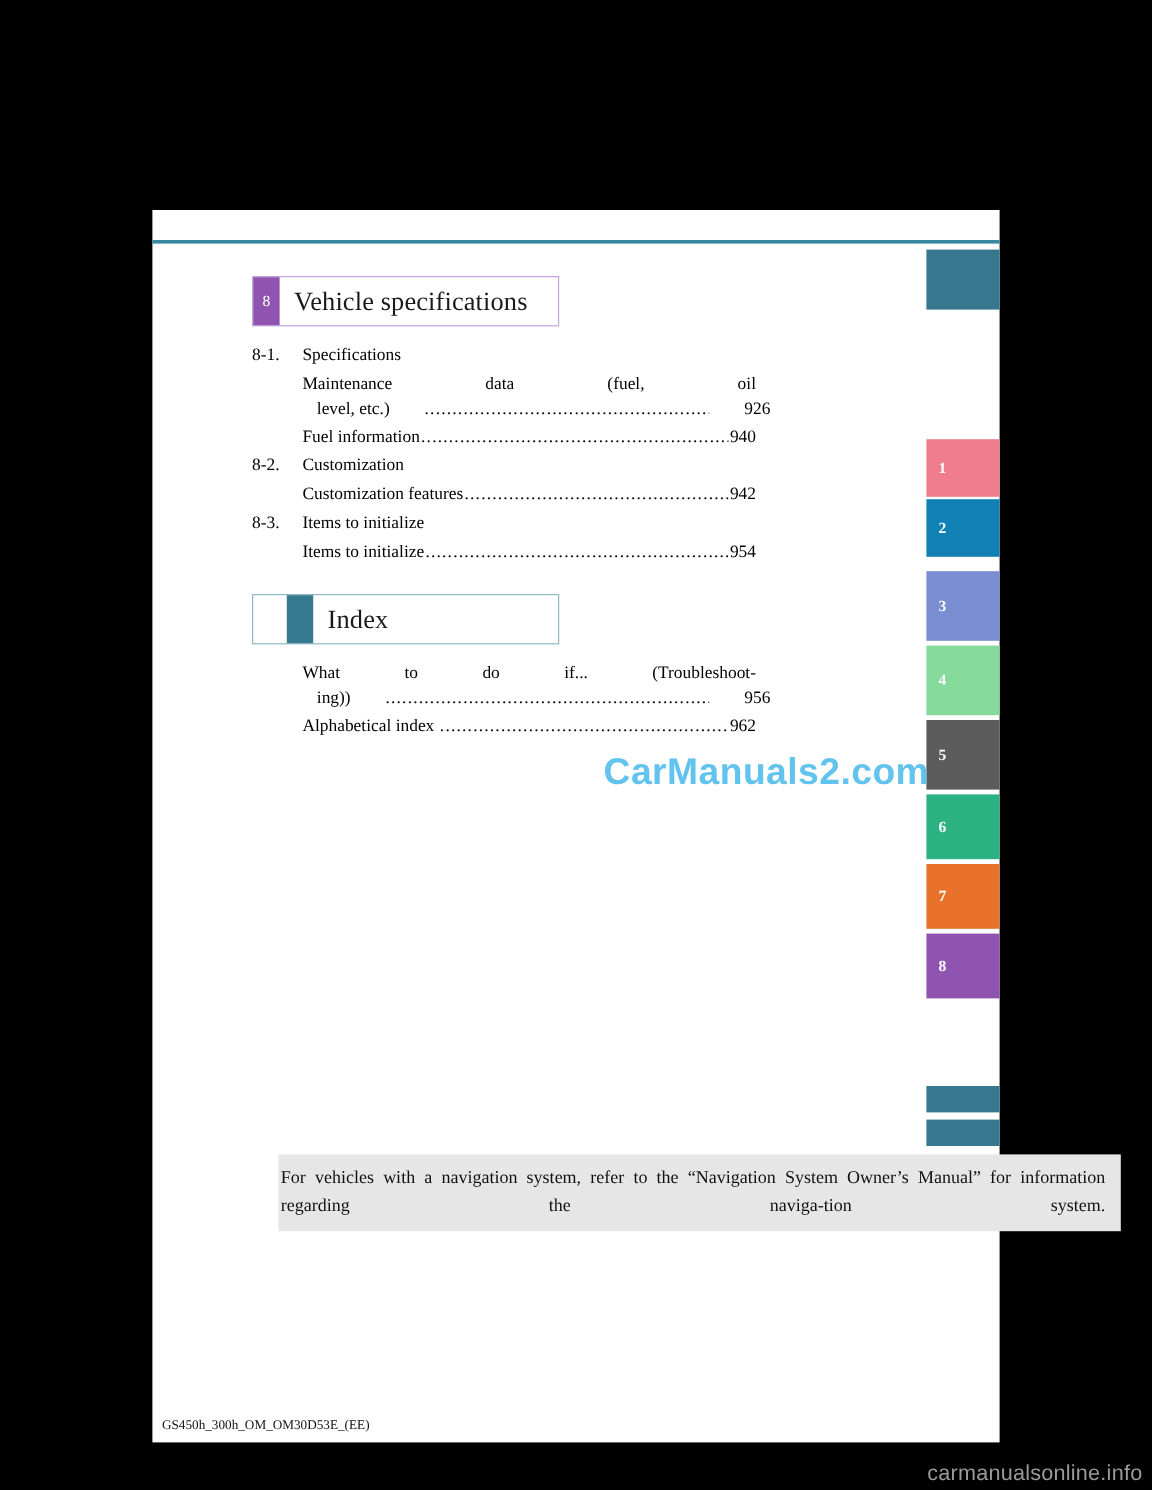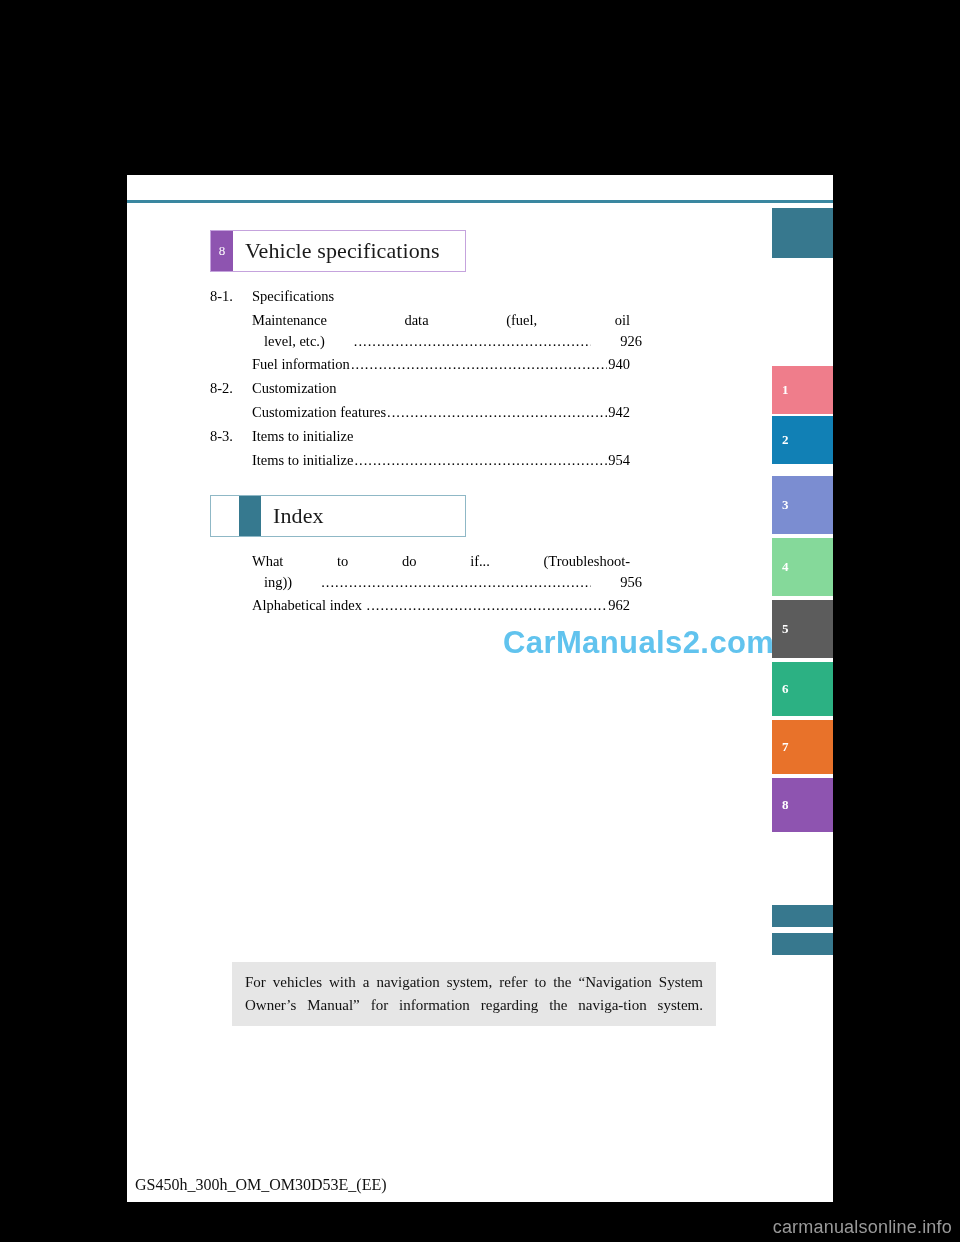--- a/index.html
+++ b/index.html
@@ -163,43 +163,43 @@
     color: #61c3ee;
     letter-spacing: 0.4px;
     white-space: nowrap;
   }
 
   
   #note-box {
     position: absolute;
     left: 105px;
     top: 787px;
-    width: 484px;
+    width: 702px;
     height: 64px;
     background: #e6e6e6;
     overflow: hidden;
     box-sizing: border-box;
-    padding: 9px 13px 0 13px;
+    padding: 9px 13px 0 2px;
   }
   #note-box p {
     margin: 0;
     font-size: 15px;
     line-height: 1.5;
     color: #111111;
     text-align: justify;
     text-align-last: justify;
     font-family: "Liberation Serif", serif;
   }
 
   
   #footer-code {
     position: absolute;
     left: 8px;
     bottom: 8px;
-    font-size: 16px;
+    font-size: 11px;
     color: #111111;
     font-family: "Liberation Serif", serif;
   }
 
   
   #site-watermark {
     position: absolute;
     right: 8px;
     bottom: 4px;
     font-family: "Liberation Sans", sans-serif;

